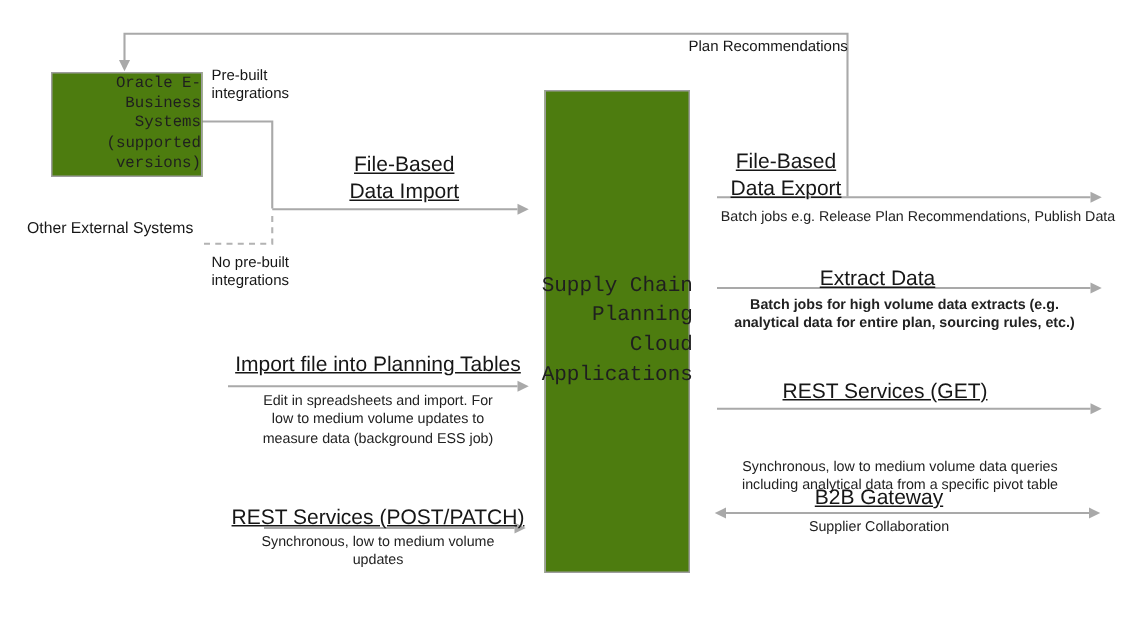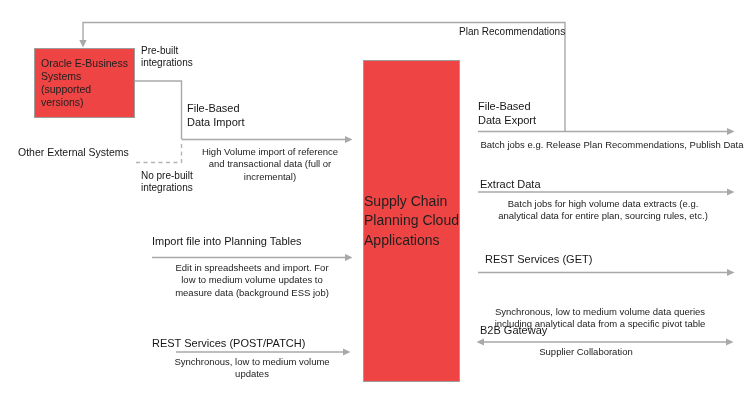--- a/index.html
+++ b/index.html
@@ -6,46 +6,46 @@
   .stage {
     position:relative; width:756px; height:419px; background:#ffffff;
     font-family:"Liberation Sans", sans-serif; color:#1f1f1f; overflow:hidden;
   }
   .wires { position:absolute; left:0; top:0; width:756px; height:419px; }
   .wires path { fill:none; stroke:#a9a9a9; stroke-width:1.4; }
   .wires path.dashed { stroke:#b3b3b3; stroke-dasharray:4 3.5; }
   .wires polygon { fill:#a9a9a9; stroke:none; }
   .txt { position:absolute; white-space:pre-line; }
   .box {
-    position:absolute; background:#ef4444; border:1px solid #9d9d9d;
+    position:absolute; background:#4d7c0f; border:1px solid #9d9d9d;
     display:flex; align-items:center; justify-content:center;
-    text-align:left; white-space:pre-line;
+    text-align:right; white-space:pre-line;font-family:Liberation Mono, monospace;
   }
   .oracle-box { left:34px; top:48px; width:99px; height:68px; font-size:10.5px; line-height:1.25; }
   .center-box { left:363px; top:60px; width:95px; height:320px; font-size:14px; line-height:1.4; }
-  .flow-title { font-size:11px; line-height:1.28; color:#161616; }
+  .flow-title { font-size:14px; line-height:1.28; text-align:center; color:#161616;text-decoration:underline; }
   .flow-desc  { font-size:9.5px;  line-height:1.3;  text-align:center; color:#222222; }
   .small-label { font-size:10px; line-height:1.22; color:#161616; }
 
   .lbl-prebuilt { left:141px; top:45px; }
   .lbl-noprebuilt { left:141px; top:170px; }
   .lbl-other { left:18px; top:146px; font-size:10.5px;text-align:right; }
   .lbl-planrec { left:459px; top:26px; }
 
   .t-fbdi { left:187px; top:101px; width:165px; }
   .d-fbdi { left:185px; top:146px; width:170px; }
   .t-import { left:152px; top:234px; width:200px; }
   .d-import { left:147px; top:262px; width:210px; }
   .t-restpost { left:152px; top:336px; width:200px; }
   .d-restpost { left:152px; top:356px; width:200px; }
 
   .t-fbde { left:478px; top:99px; width:92px; }
   .d-fbde { left:468px; top:139px; width:288px; }
   .t-extract { left:480px; top:177px; width:210px; }
-  .d-extract { left:467px; top:198px; width:272px; }
+  .d-extract { left:467px; top:198px; width:272px;font-weight:bold; }
   .t-restget { left:485px; top:252px; width:210px; }
   .d-restget { left:465px; top:278px; width:270px;margin-top:28px; }
   .t-b2b { left:480px; top:323px; width:212px; }
   .d-b2b { left:480px; top:346px; width:212px; }
 </style>
 </head>
 <body>
 
 <div class="stage">
 
@@ -111,23 +111,20 @@
 
   <div class="txt small-label lbl-prebuilt">Pre-built
 integrations</div>
   <div class="txt small-label lbl-noprebuilt">No pre-built
 integrations</div>
   <div class="txt small-label lbl-other">Other External Systems</div>
   <div class="txt small-label lbl-planrec">Plan Recommendations</div>
 
   <div class="txt flow-title t-fbdi">File-Based
 Data Import</div>
-  <div class="txt flow-desc d-fbdi">High Volume import of reference
-and transactional data (full or
-incremental)</div>
 
   <div class="txt flow-title t-import">Import file into Planning Tables</div>
   <div class="txt flow-desc d-import">Edit in spreadsheets and import. For
 low to medium volume updates to
 measure data (background ESS job)</div>
 
   <div class="txt flow-title t-restpost">REST Services (POST/PATCH)</div>
   <div class="txt flow-desc d-restpost">Synchronous, low to medium volume
 updates</div>
 

